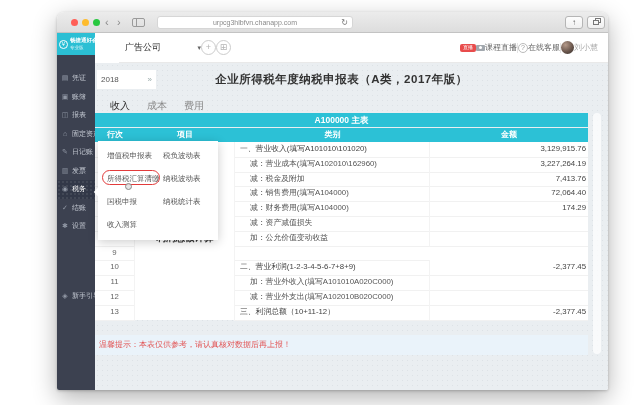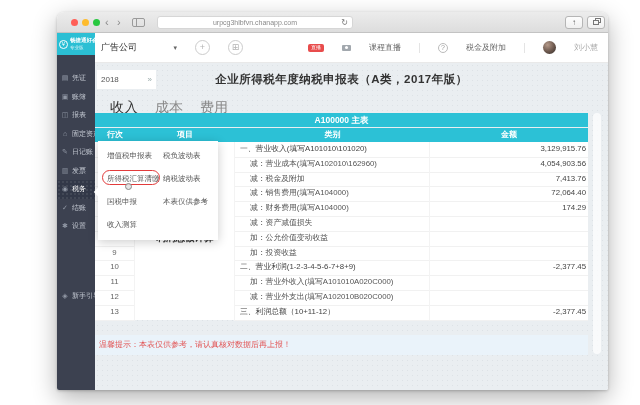--- a/index.html
+++ b/index.html
@@ -49,21 +49,21 @@
   .nav-item { height:18.5px; display:flex; align-items:center; gap:3px; padding-left:4px;
     color:#c3c8d1; font-size:7px; white-space:nowrap; cursor:pointer; }
   .nav-item .ic { font-size:7px; color:#9097a4; width:8px; text-align:center; flex-shrink:0; }
   .nav-item.active { background:#323848 radial-gradient(rgba(255,255,255,.08) 1px, transparent 1px);
     background-size:4px 4px; color:#fff; }
   .nav-guide { position:absolute; top:240px; left:0; right:0; }
 
   
   .main { flex:1; display:flex; flex-direction:column; min-width:0; }
   .topbar { height:30px; background:#fff; border-bottom:1px solid #e9e9e9;
-    display:flex; align-items:center; padding:0 10px 0 6px; gap:18px; flex-shrink:0; }
+    display:flex; align-items:center; padding:0 10px 0 6px; gap:0; flex-shrink:0;margin-left:24px; }
   .company { width:76px; display:flex; align-items:center; justify-content:space-between;
     font-size:9px; color:#333; cursor:pointer; }
   .company .caret { font-size:7px; color:#666; }
   .cbtn { width:15px; height:15px; border:1px solid #ccc; border-radius:50%;
     color:#b5b5b5; font-size:9px; line-height:13px; text-align:center; cursor:pointer; }
   .grow { flex:1; }
   .live-badge { background:#e84c4c; color:#fff; font-size:5px; line-height:1;
     padding:1.5px 3px; border-radius:2px; }
   .cam { width:9px; height:6px; background:#a2a8ae; border-radius:1px;
     display:flex; align-items:center; justify-content:center; }
@@ -79,21 +79,21 @@
   
   .content { position:relative; flex:1; background:#eaeef1;
     background-image:radial-gradient(#dde2e6 0.8px, transparent 0.8px); background-size:5px 5px; }
   .datebox { position:absolute; left:2px; top:7px; width:59px; height:19px; background:#fff;
     display:flex; align-items:center; justify-content:space-between; padding:0 4px;
     font-size:8px; color:#555; cursor:pointer; }
   .datebox .arr { color:#9aa; font-size:8px; }
   .page-title { position:absolute; top:9px; left:0; width:493px; text-align:center;
     font-size:11.5px; font-weight:bold; color:#333; letter-spacing:.5px; white-space:nowrap; }
   .tabs { position:absolute; top:36px; left:15px; display:flex; gap:17px;
-    font-size:14px; color:#888; }
+    font-size:10px; color:#888; }
   .tab { cursor:pointer; } .tab.active { color:#333; }
 
   .band { position:absolute; top:50px; left:0; width:493px; height:14px; background:#2cc1d6;
     color:#fff; font-size:8.5px; font-weight:bold; text-align:center; line-height:14px; }
   .thead { position:absolute; top:65px; left:0; width:493px; height:14px; background:#2cc1d6;
     display:grid; grid-template-columns:40px 100px 195px 1fr;
     color:#fff; font-size:8px; font-weight:bold; line-height:14px; text-align:center; }
   .tbody { position:absolute; top:79px; left:0; width:493px; background:#fff; }
   .tr { display:grid; grid-template-columns:40px 100px 195px 1fr; height:14.8px;
     font-size:7.8px; color:#555; line-height:14.8px; }
@@ -215,21 +215,21 @@
         <span class="cbtn">+</span>
         <span class="cbtn">⊞</span>
         <div class="grow"></div>
         <span class="live-badge">直播</span>
         <span class="cam">
             <i></i>
           </span>
         <span class="tb-label">课程直播</span>
         <span class="vdiv"></span>
         <span class="qicon">?</span>
-        <span class="tb-label">税金及附加</span>
+        <span class="tb-label">在线客服</span>
         <span class="vdiv"></span>
         <span class="avatar"></span>
         <span class="uname">刘小慧</span>
       </div>
 
       <div class="content">
 
         <div class="datebox">
           <span>2018</span>
           <span class="arr">»</span>
@@ -258,21 +258,21 @@
           <div class="tr sec">
             <span class="td-no">1</span>
               <span class="td-cat"></span>
             <span class="td-item">一、营业收入(填写A101010\101020)</span>
             <span class="td-amt">3,129,915.76</span>
             </div>
           <div class="tr sub">
             <span class="td-no">2</span>
               <span class="td-cat"></span>
             <span class="td-item">减：营业成本(填写A102010\162960)</span>
-            <span class="td-amt">4,054,903.56</span>
+            <span class="td-amt">3,227,264.19</span>
             </div>
           <div class="tr sub">
             <span class="td-no">3</span>
               <span class="td-cat"></span>
             <span class="td-item">减：税金及附加</span>
             <span class="td-amt">7,413.76</span>
             </div>
           <div class="tr sub">
             <span class="td-no">4</span>
               <span class="td-cat"></span>
@@ -293,21 +293,20 @@
             </div>
           <div class="tr sub">
             <span class="td-no">8</span>
               <span class="td-cat"></span>
             <span class="td-item">加：公允价值变动收益</span>
             <span class="td-amt"></span>
             </div>
           <div class="tr sub">
             <span class="td-no">9</span>
               <span class="td-cat"></span>
-            <span class="td-item">加：投资收益</span>
             <span class="td-amt"></span>
             </div>
           <div class="tr sec">
             <span class="td-no">10</span>
               <span class="td-cat"></span>
             <span class="td-item">二、营业利润(1-2-3-4-5-6-7+8+9)</span>
             <span class="td-amt">-2,377.45</span>
             </div>
           <div class="tr sub">
             <span class="td-no">11</span>
@@ -336,21 +335,21 @@
         <div class="scrollbar"></div>
 
         <div class="popup">
           <span class="arrow"></span>
           <span class="pitem pc1 py0">增值税申报表</span>
           <span class="pitem pc1 py1">所得税汇算清缴</span>
           <span class="pitem pc1 py2">国税申报</span>
           <span class="pitem pc1 py3">收入测算</span>
           <span class="pitem pc2 py0">税负波动表</span>
           <span class="pitem pc2 py1">纳税波动表</span>
-          <span class="pitem pc2 py2">本表仅供参考</span>
+          <span class="pitem pc2 py2">纳税统计表</span>
           <span class="redbox"></span>
           <span class="cursor-dot"></span>
         </div>
 
       </div>
     </div>
   </div>
 </div>
 
 </body></html>

